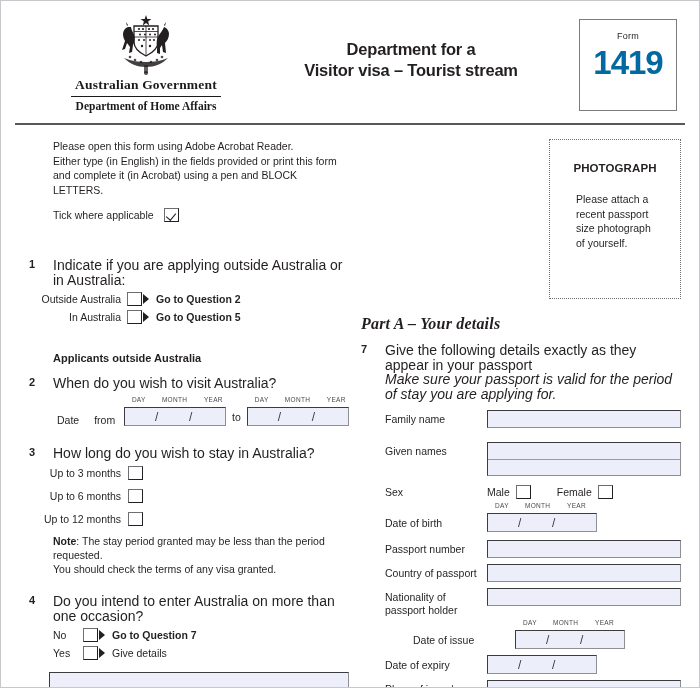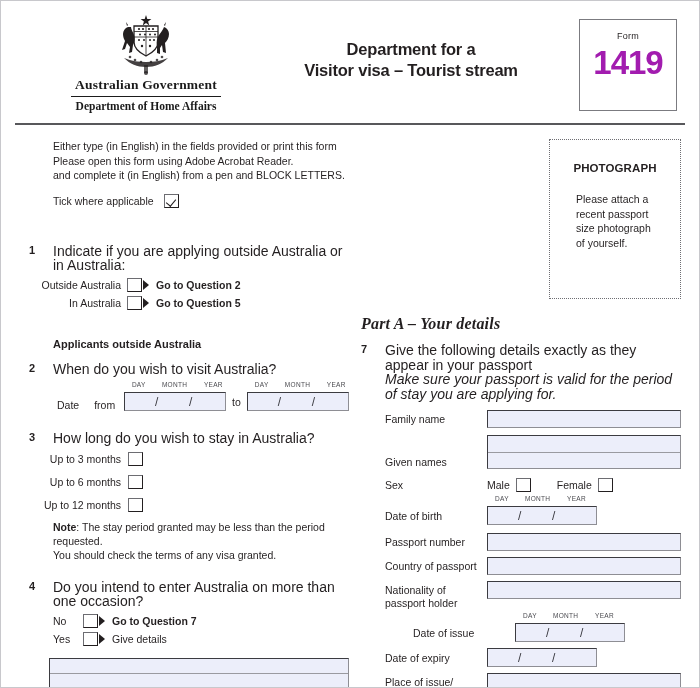--- a/index.html
+++ b/index.html
@@ -68,21 +68,21 @@
     border:1px solid #7b7b80;
     box-sizing:border-box;
     text-align:center;
     background:#fff;
   }
   .form-box .lbl{
     font-size:9px;margin-top:11px;color:#231f20;letter-spacing:.2px;
   }
   .form-box .num{
     font-size:33px;font-weight:bold;line-height:34px;margin-top:5px;
-    letter-spacing:-1px;color:#a21caf;
+    letter-spacing:-1px;color:#0369a1;
   }
   .header-rule{
     position:absolute;
     left:14px;right:14px;top:122px;
     height:2px;background:#58585b;
   }
 
   
   .cols{position:absolute;left:0;top:130px;right:0;bottom:0;}
   .col-left{position:absolute;left:28px;top:0;width:320px;}
@@ -317,23 +317,23 @@
     </div>
 
     <div class="header-rule"></div>
   </div>
 
   <div class="cols">
 
     <div class="col-left">
 
       <div class="intro">
+        <div>Please open this form using Adobe Acrobat Reader.</div>
         <div>Either type (in English) in the fields provided or print this form</div>
-        <div>Please open this form using Adobe Acrobat Reader.</div>
-        <div>and complete it (in English) from a pen and BLOCK LETTERS.</div>
+        <div>and complete it (in Acrobat) using a pen and BLOCK LETTERS.</div>
       </div>
 
       <div class="tick-row">
         <span>Tick where applicable</span>
         <span class="cb checked"></span>
       </div>
 
       <div class="qblock" style="margin-top:36px;">
         <span class="qnum">1</span>
         <div class="qtext">Indicate if you are applying outside Australia or in Australia:</div>
@@ -461,21 +461,21 @@
           <div class="qtext">Give the following details exactly as they appear in your passport</div>
           <div class="qtext ital">Make sure your passport is valid for the period of stay you are applying for.</div>
 
           <div class="frow" style="margin-top:9px;">
             <div class="flbl">Family name</div>
             <div class="fbody">
                 <div class="fld"></div>
               </div>
           </div>
 
-          <div class="frow" style="margin-top:7px;align-items:flex-end;">
+          <div class="frow" style="margin-top:14px;">
             <div class="flbl">Given names</div>
             <div class="fbody">
                 <div class="fld2"></div>
               </div>
           </div>
 
           <div class="sexrow">
             <div class="flbl">Sex</div>
             <span class="mlbl">Male</span>
             <span class="cb"></span>

